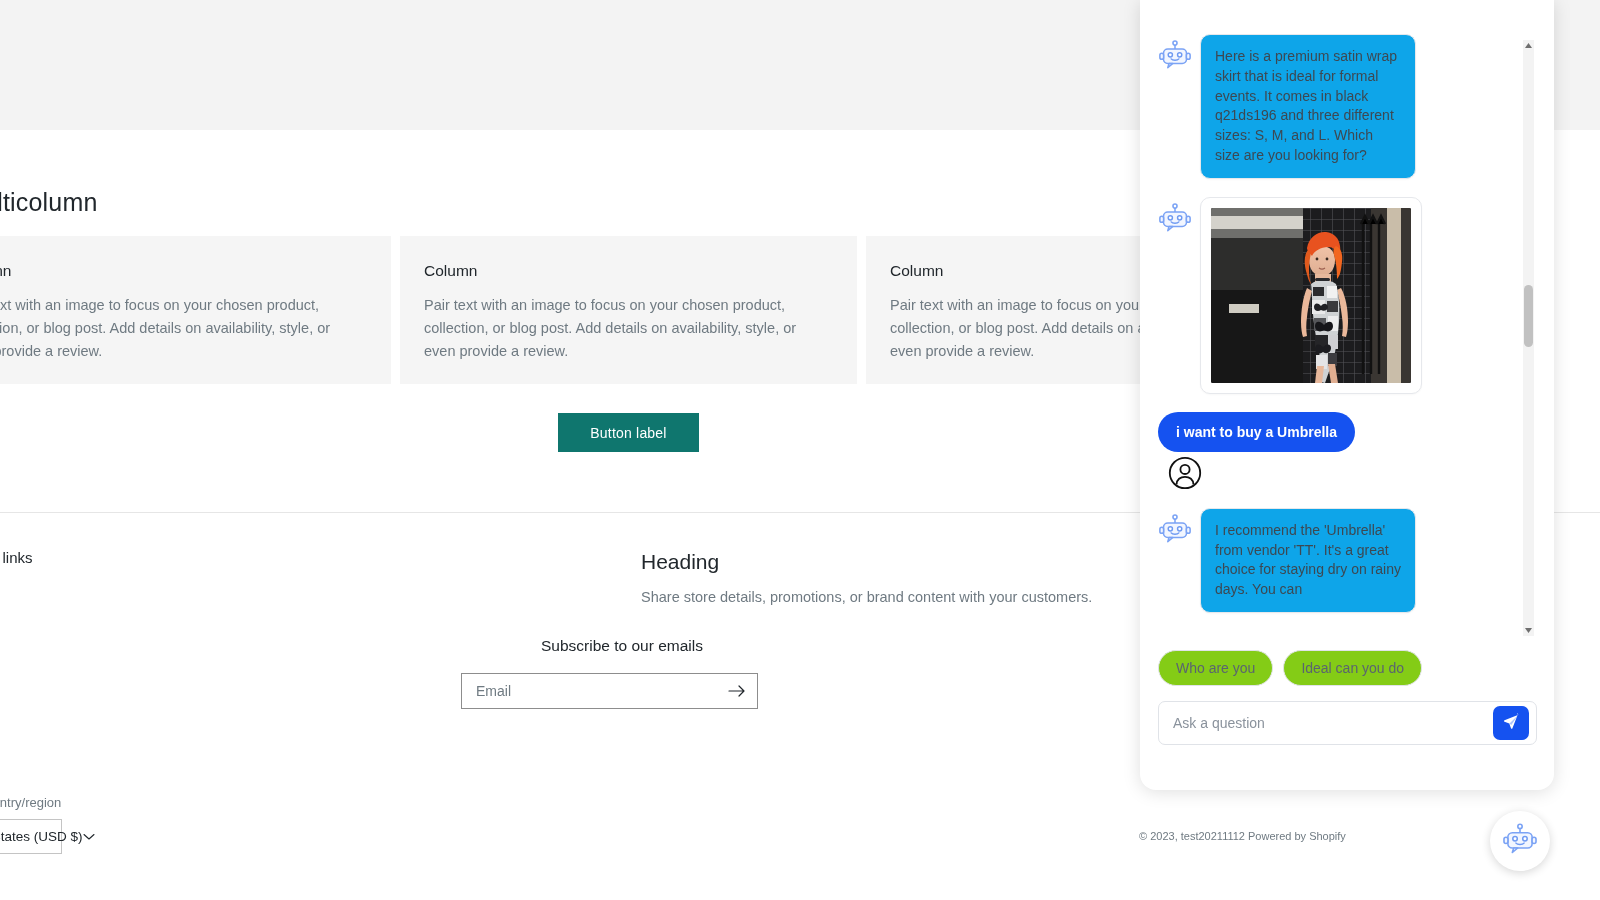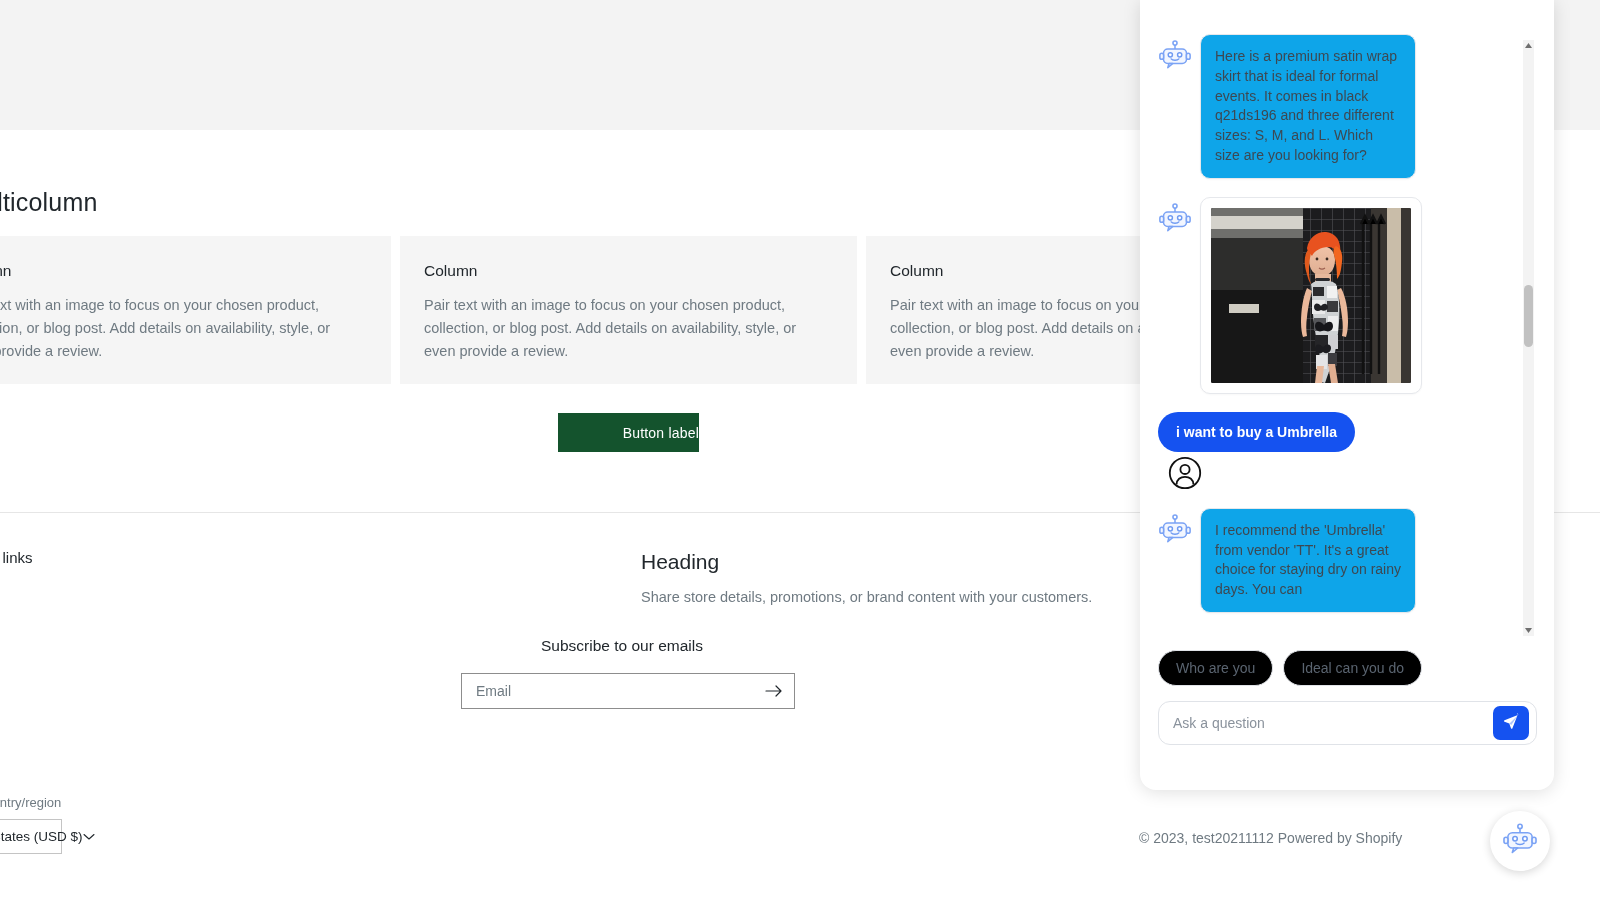--- a/index.html
+++ b/index.html
@@ -36,23 +36,23 @@
   .col-card.c3 { left: 866px; }
   .col-title {
     font-size: 15.5px; color: #21272c; font-weight: 400; margin-bottom: 14px;
   }
   .col-body {
     font-size: 14.5px; line-height: 23px; color: #6f7a82; max-width: 400px;
   }
 
   .btn-label {
     position: absolute; left: 558px; top: 413px; width: 141px; height: 39px;
-    background: #14532d; color: #ffffff; border: none;
+    background: #0f766e; color: #ffffff; border: none;
     font-size: 14px; font-family: "Liberation Sans", sans-serif;
-    cursor: pointer; letter-spacing: .2px; text-align: right;
+    cursor: pointer; letter-spacing: .2px;
   }
 
   .divider {
     position: absolute; left: 0; top: 512px; width: 1600px; height: 1px;
     background: #e6e6e6;
   }
 
   .quick-links {
     position: absolute; left: -40px; top: 549px;
     font-size: 15px; color: #21272c; white-space: nowrap;
@@ -63,21 +63,21 @@
   }
   .foot-sub {
     position: absolute; left: 641px; top: 589px;
     font-size: 14.5px; color: #6f7a82; white-space: nowrap; text-align: center;
   }
   .subscribe-title {
     position: absolute; left: 541px; top: 637px;
     font-size: 15.5px; color: #21272c;
   }
   .email-wrap {
-    position: absolute; left: 461px; top: 673px; width: 334px; height: 36px;
+    position: absolute; left: 461px; top: 673px; width: 297px; height: 36px;
     border: 1px solid #8d8d8d; display: flex; align-items: center;
   }
   .email-input {
     flex: 1; height: 100%; border: none; outline: none; background: transparent;
     padding: 0 14px; font-size: 14px; color: #21272c;
     font-family: "Liberation Sans", sans-serif;
   }
   .email-input::placeholder { color: #6f7a82; }
   .email-arrow {
     width: 40px; height: 100%; display: flex; align-items: center;
@@ -92,21 +92,21 @@
     position: absolute; left: -62px; top: 819px; width: 124px; height: 35px;
     border: 1px solid #c4c4c4; background: #fff;
     display: flex; align-items: center; justify-content: space-between;
     padding: 0 10px; cursor: pointer;
   }
   .region-select span.val { font-size: 13.5px; color: #21272c; white-space: nowrap; }
   .chev { font-size: 11px; color: #21272c; }
 
   .copyright {
     position: absolute; left: 1139px; top: 830px;
-    font-size: 14px; color: #6f7a82; white-space: nowrap;
+    font-size: 11px; color: #6f7a82; white-space: nowrap;
   }
 
   
   .chat-panel {
     position: absolute; left: 1140px; top: 0; width: 414px; height: 790px;
     background: #ffffff;
     border-bottom-left-radius: 16px; border-bottom-right-radius: 16px;
     box-shadow: 0 2px 18px rgba(0,0,0,.13);
     overflow: hidden;
   }
@@ -159,28 +159,28 @@
   .chat-scroll .thumb {
     position: absolute; left: 1px; top: 245px; width: 9px; height: 62px;
     background: #c1c1c1; border-radius: 5px; cursor: pointer;
   }
 
   .quick-replies {
     position: absolute; left: 0; top: 650px; width: 414px;
     display: flex; gap: 10px; padding: 0 18px;
   }
   .qr-chip {
-    border: 1px solid #e0e3e8; border-radius: 18px; background: #000000;
+    border: 1px solid #e0e3e8; border-radius: 18px; background: #84cc16;
     padding: 9px 17px; font-size: 14px; color: #5a6470; cursor: pointer;
     font-family: "Liberation Sans", sans-serif; white-space: nowrap;
   }
 
   .composer {
     position: absolute; left: 18px; top: 701px; width: 379px; height: 44px;
-    border: 1px solid #e0e3e8; border-radius: 12px; background: #fff;
+    border: 1px solid #e0e3e8; border-radius: 7px; background: #fff;
     display: flex; align-items: center; padding: 0 4px 0 0;
   }
   .composer input {
     flex: 1; border: none; outline: none; background: transparent;
     padding: 0 14px; font-size: 14px; color: #3d4852;
     font-family: "Liberation Sans", sans-serif;
   }
   .composer input::placeholder { color: #8a929c; }
   .send-btn {
     width: 36px; height: 34px; border-radius: 7px; background: #1552f0;

